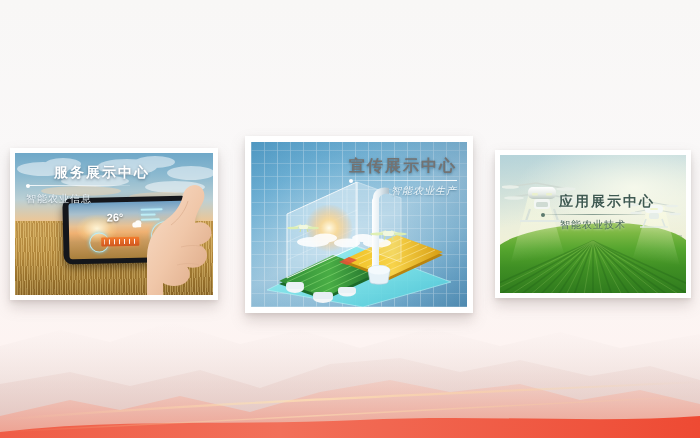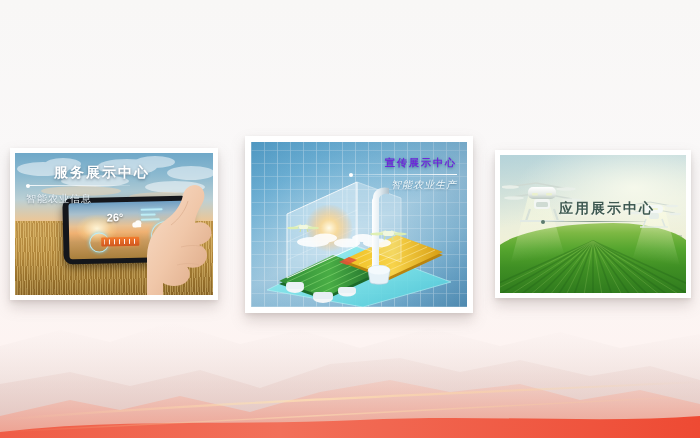--- a/index.html
+++ b/index.html
@@ -360,21 +360,21 @@
             <path d="M126,92 l9,-3 M140,89 l9,3" stroke="#e9f4c8" stroke-width="1.6"></path>
             <ellipse cx="126" cy="92" rx="7" ry="1.5" fill="#dff0b0"></ellipse>
             <ellipse cx="149" cy="92" rx="7" ry="1.5" fill="#dff0b0"></ellipse>
             <rect x="132" y="89" width="11" height="5" rx="2" fill="#f5fadf"></rect>
             <path d="M134,94 l-1,4 M141,94 l1,4" stroke="#cfe39a" stroke-width="1.1"></path>
           </g>
         </svg>
       </div>
 
       <div class="cap" style="right:10px;top:16px;text-align:right;">
-        <div class="t" style="font-size:10px;color:#6d28d9;letter-spacing:2px;text-shadow:0 1px 3px rgba(30,80,110,.6);">宣传展示中心</div>
+        <div class="t" style="font-size:16px;color:#737373;letter-spacing:2px;text-shadow:0 1px 3px rgba(30,80,110,.6);">宣传展示中心</div>
         <div class="rule" style="width:108px;margin-left:auto;background:linear-gradient(90deg,rgba(255,255,255,.2),rgba(255,255,255,.95));">
           <i style="left:0;background:#ffffff;"></i>
         </div>
         <div class="s" style="color:#eef6fa;text-shadow:0 1px 2px rgba(30,80,110,.5);font-style:italic;">智能农业生产</div>
       </div>
     </div>
   </div>
 
   <div class="card" id="card3">
     <div class="card-inner">
@@ -478,22 +478,23 @@
           <ellipse cx="8" cy="18" rx="6" ry="1.3" fill="#eaf0ea"></ellipse>
           <ellipse cx="47" cy="19" rx="6" ry="1.3" fill="#eaf0ea"></ellipse>
           <rect x="17" y="10" width="18" height="8" rx="3.5" fill="#f4f8f5"></rect>
           <rect x="21" y="18" width="10" height="6" rx="2" fill="#e6eee8"></rect>
           <path d="M18,24 L15,32 M34,24 L37,32" stroke="#dde6e0" stroke-width="1.6" fill="none"></path>
           <path d="M12,32 L40,32" stroke="#e4ece6" stroke-width="1.4" fill="none"></path>
           <rect x="22" y="13" width="8" height="2" rx="1" fill="#eef3c8" opacity=".85"></rect>
         </svg>
       </div>
 
-      <div class="cap" style="left:0;right:0;top:46px;text-align:center;">
+      <div class="cap" style="left:0;right:0;top:39px;text-align:center;">
         <div class="t" style="font-size:14px;color:#3f5a52;letter-spacing:2px;text-shadow:0 1px 2px rgba(255,255,255,.55);">应用展示中心</div>
         <div class="rule" style="width:104px;margin-left:auto;margin-right:auto;background:linear-gradient(90deg,rgba(90,120,110,.1),rgba(90,120,110,.7),rgba(90,120,110,.1));">
           <i style="left:0;background:#5d7a6e;"></i>
         </div>
+        <div class="s" style="color:#4d6b5f;text-shadow:0 1px 2px rgba(255,255,255,.5);">智能农业技术</div>
       </div>
     </div>
   </div>
 
 </div>
 
 </body></html>

